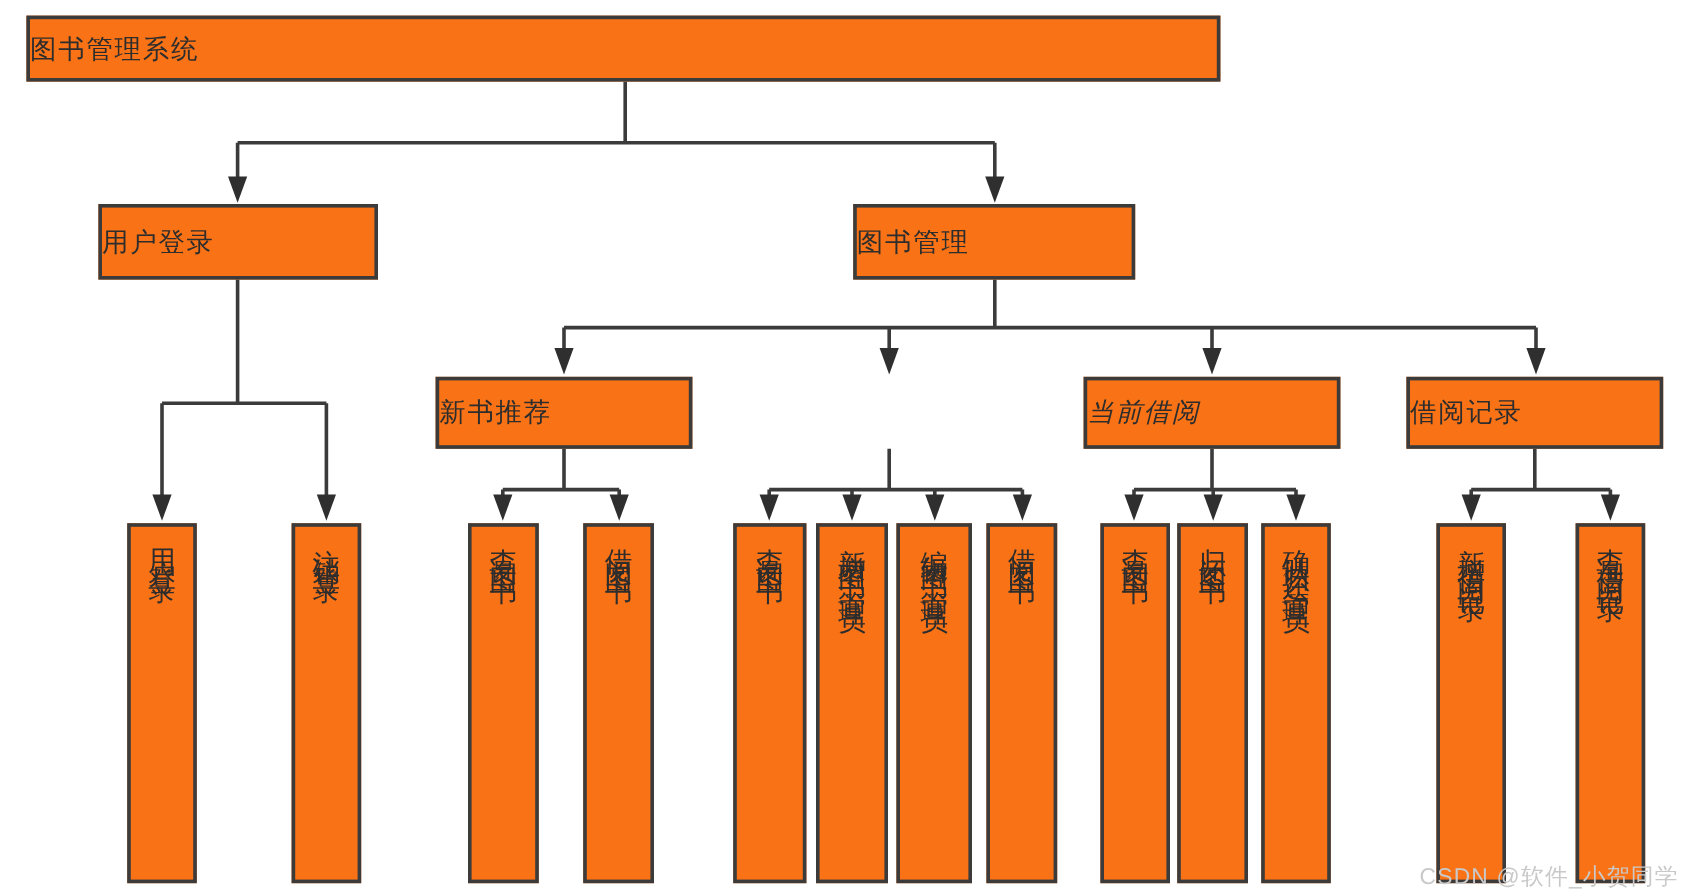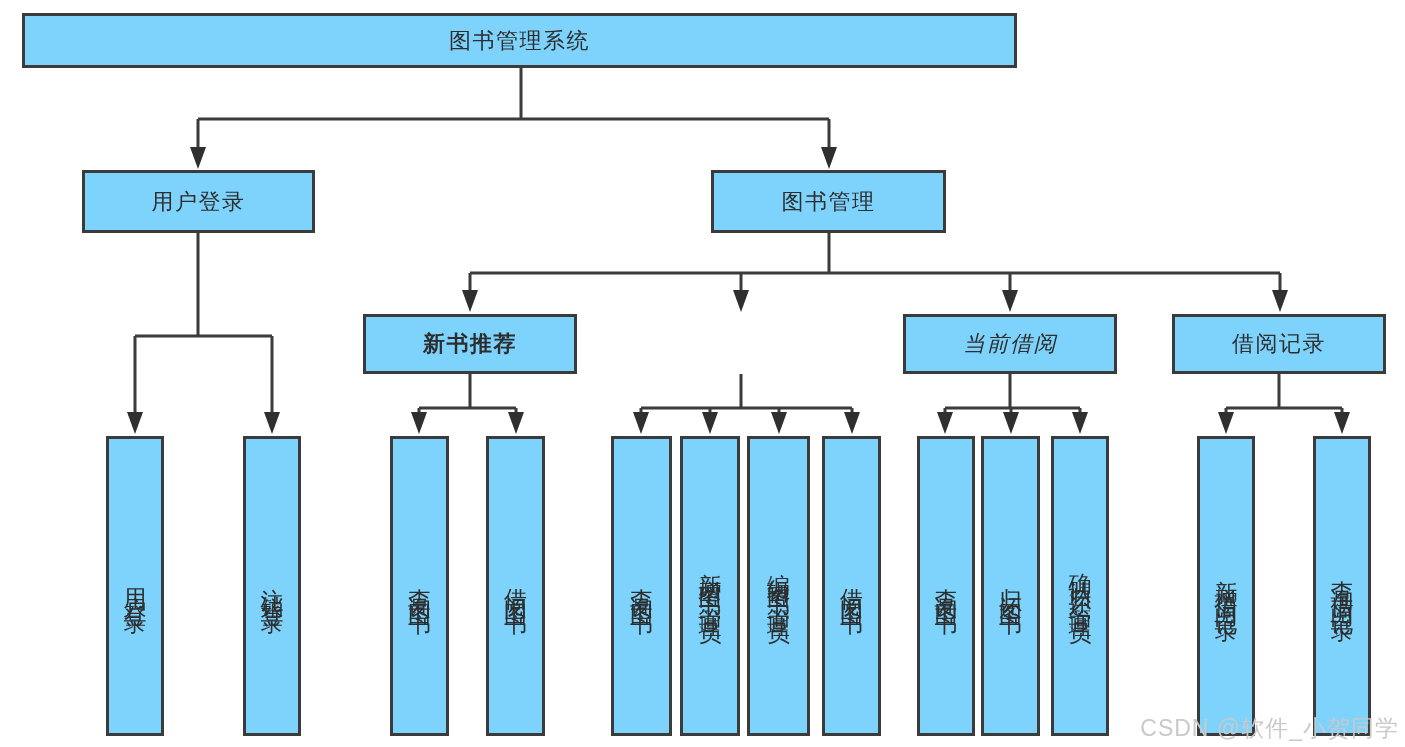--- a/index.html
+++ b/index.html
@@ -2,33 +2,33 @@
 <html style="--line: #3b3b3b; --text: #2d2d2d; --wm: #c9c9c9;"><head>
 <meta charset="utf-8">
 <style>
   html,body { margin:0; padding:0; background:#ffffff; }
   .canvas {
     position:relative; width:1405px; height:747px; background:#ffffff;
     font-family:"Liberation Sans", sans-serif; overflow:hidden;
   }
   svg.wires { position:absolute; left:0; top:0; width:1405px; height:747px; z-index:1; }
   .node {
-    position:absolute; background:#7dd3fc; box-sizing:border-box;
+    position:absolute; background:#f97316; box-sizing:border-box;
     border:3px solid var(--line,#3b3b3b); color:var(--text,#2d2d2d);
-    display:flex; align-items:center; justify-content:center; z-index:2;
+    display:flex; align-items:center; justify-content:flex-start; z-index:2;
   }
   .h-node { font-size:22px; letter-spacing:1.5px; }
   .v-node {
     writing-mode:vertical-rl; text-orientation:mixed;
     font-size:23px; letter-spacing:8px; line-height:1; text-align:center;
   }
   .v-node.long { letter-spacing:7px; }
   .watermark {
     position:absolute; right:6px; bottom:3px; z-index:5;
-    font-size:23px; letter-spacing:1px; color:var(--wm,#c9c9c9); white-space:nowrap;
+    font-size:19px; letter-spacing:1px; color:var(--wm,#c9c9c9); white-space:nowrap;
   }
 </style>
 </head>
 <body>
 
 <div class="canvas">
 
   <svg class="wires" viewBox="0 0 1405 747" xmlns="http://www.w3.org/2000/svg">
     <g stroke="#3b3b3b" stroke-width="3" fill="none">
 
@@ -73,21 +73,21 @@
     <span>图书管理系统</span>
   </div>
 
   <div class="node h-node" style="left:82px; top:170px; width:233px; height:63px;">
     <span>用户登录</span>
   </div>
   <div class="node h-node" style="left:711px; top:170px; width:235px; height:63px;">
     <span>图书管理</span>
   </div>
 
-  <div class="node h-node" style="left:363px; top:314px; width:214px; height:60px;font-weight:bold;">
+  <div class="node h-node" style="left:363px; top:314px; width:214px; height:60px;">
     <span>新书推荐</span>
   </div>
   <div class="node h-node" style="left:903px; top:314px; width:214px; height:60px;font-style:italic;">
     <span>当前借阅</span>
   </div>
   <div class="node h-node" style="left:1172px; top:314px; width:214px; height:60px;">
     <span>借阅记录</span>
   </div>
 
   <div class="node v-node" style="left:106px; top:436px; width:58px; height:300px;">

